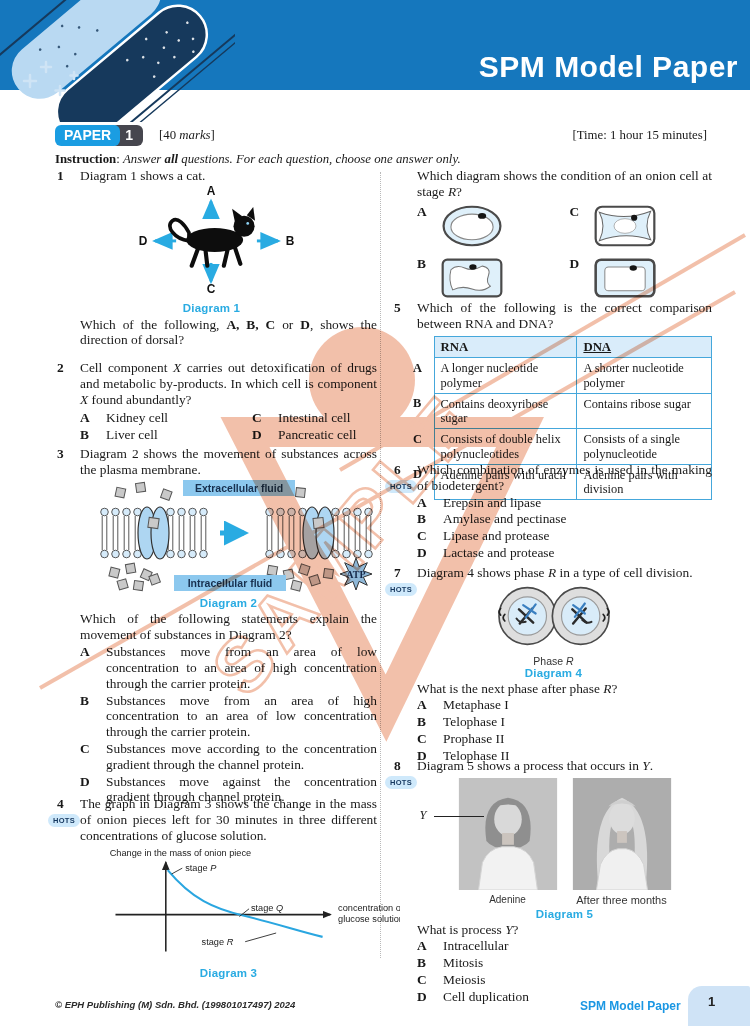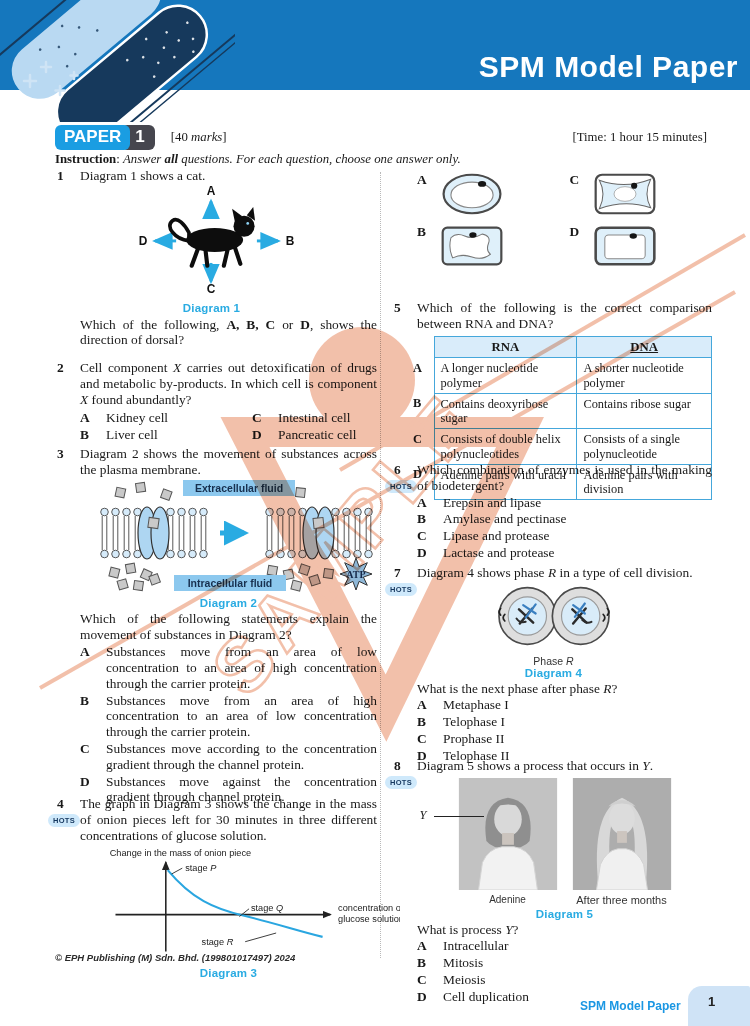--- a/index.html
+++ b/index.html
@@ -7,21 +7,21 @@
           font-family:"Liberation Serif", serif; color:#191919; }
 
   
   .band { position:absolute; top:0; left:0; right:0; height:90px; background:#1577bd; }
   .deco { position:absolute; top:0; left:0; }
   .title { position:absolute; top:50px; right:12px; font-family:"Liberation Sans",sans-serif;
            font-weight:bold; font-size:30px; color:#fff; letter-spacing:0.5px; }
 
   
   .meta-row { position:absolute; left:55px; right:43px; top:125px; display:flex; align-items:center; font-size:12.8px; }
-  .badge { display:inline-flex; font-family:"Liberation Sans",sans-serif; font-weight:bold; font-size:17px; }
+  .badge { display:inline-flex; font-family:"Liberation Sans",sans-serif; font-weight:bold; font-size:14px; }
   .badge .bp { background:#1a9de2; color:#fff; padding:2px 9px 3px; border-radius:6px; position:relative; z-index:2; }
   .badge .bn { background:#46464e; color:#fff; padding:2px 10px 3px 14px; border-radius:6px; margin-left:-9px; z-index:1; }
   .marks { margin-left:16px; }
   .time  { margin-left:auto; }
   .instruction { position:absolute; left:55px; top:152px; font-size:12.8px; }
   .it { font-style:italic; } .bd { font-weight:bold; }
 
   
   .divider { position:absolute; left:380px; top:172px; height:786px; border-left:1.5px dotted #b9b9b9; }
   .col { position:absolute; top:168px; font-size:13.4px; line-height:1.18; text-align:justify; z-index:1; }
@@ -36,42 +36,42 @@
   .ot { flex:1; }
   .grid2 { display:grid; grid-template-columns:172px 1fr; margin-top:2px; }
   .ctr { text-align:center; }
   .dcap { text-align:center; font:bold 11.5px "Liberation Sans",sans-serif; color:#29abe2;
           letter-spacing:0.2px; margin-top:2px; }
   .scap { text-align:center; font:10px "Liberation Sans",sans-serif; color:#333; white-space:nowrap; }
 
   
   .cmp { border-collapse:collapse; margin-top:4px; font-size:12.4px; line-height:1.15; text-align:left; }
   .cmp th, .cmp td { border:1.4px solid #45a7db; padding:3px 6px; vertical-align:top; }
-  .cmp th { background:#d9ecfa; text-align:center; font-size:12.8px; }
+  .cmp th { background:#d9ecfa; font-size:12.8px; }
   .cmp .lt { border:none; background:transparent; font-weight:bold; width:18px; padding:3px 4px 0 0; }
   .cmp .c1 { width:140px; } .cmp .c2 { width:131px;text-decoration:underline; }
 
   
   .cellgrid { display:grid; grid-template-columns:1fr 1fr; gap:8px 10px; margin-top:4px; }
   .cellitem { display:flex; gap:8px; align-items:flex-start; }
   .cl { font-weight:bold; width:14px; }
 
   
   .photos { position:relative; width:214px; margin:4px auto 0; display:flex; gap:14px; }
   .photo { width:100px; }
   .ylab { position:absolute; left:-38px; top:30px; font-style:italic; font-size:12.5px; }
   .yline { position:absolute; left:-24px; top:38px; width:50px; border-top:1.4px solid #222; }
 
   
   .wm { position:absolute; inset:0; z-index:5; pointer-events:none; mix-blend-mode:multiply; opacity:0.95; }
   .wmtext { font-family:"Liberation Sans",sans-serif; font-weight:bold; font-size:76px;
             fill:none; stroke:#f2bda6; stroke-width:2.6px; letter-spacing:8px; }
 
   
-  .foot-copy { position:absolute; left:55px; top:952px; font:italic bold 9.5px "Liberation Sans",sans-serif; color:#2b2b2b; }
+  .foot-copy { position:absolute; left:55px; top:999px; font:italic bold 9.5px "Liberation Sans",sans-serif; color:#2b2b2b; }
   .foot-brand { position:absolute; left:580px; top:999px; font:bold 12px "Liberation Sans",sans-serif; color:#1b97e3; }
   .foot-page { position:absolute; right:0; bottom:0; width:62px; height:40px; background:#cfe3f6; border-radius:14px 2px 0 0; z-index:2; }
   .foot-page span { display:block; padding:8px 0 0 20px; font:bold 13px "Liberation Sans",sans-serif; color:#222; }
 
   svg text { font-family:"Liberation Sans",sans-serif; }
   .sv-serif { font-family:"Liberation Serif",serif; }
 </style>
 </head>
 <body>
 
@@ -305,20 +305,21 @@
         <text x="246" y="66" font-size="9.5" fill="#222">concentration of</text>
         <text x="246" y="78" font-size="9.5" fill="#222">glucose solution</text>
       </svg>
       <div class="dcap">Diagram 3</div>
     </div>
   </div>
 
   <div class="col col-r">
 
     <div class="q" style="top:0">
+      <div><span>Which diagram shows the condition of an onion cell at stage </span><span class="it">R</span><span>?</span></div>
       <div class="cellgrid">
         <div class="cellitem">
           <span class="cl">A</span>
           <svg width="66" height="44" viewBox="0 0 70 48">
             <ellipse cx="35" cy="24" rx="31" ry="21" fill="#dff0fa" stroke="#4a4a4a" stroke-width="2.4"></ellipse>
             <ellipse cx="35" cy="25" rx="23" ry="14" fill="#fff" stroke="#888" stroke-width="1.2"></ellipse>
             <ellipse cx="46" cy="13" rx="4.5" ry="3.2" fill="#151515"></ellipse>
           </svg>
         </div>
         <div class="cellitem">

